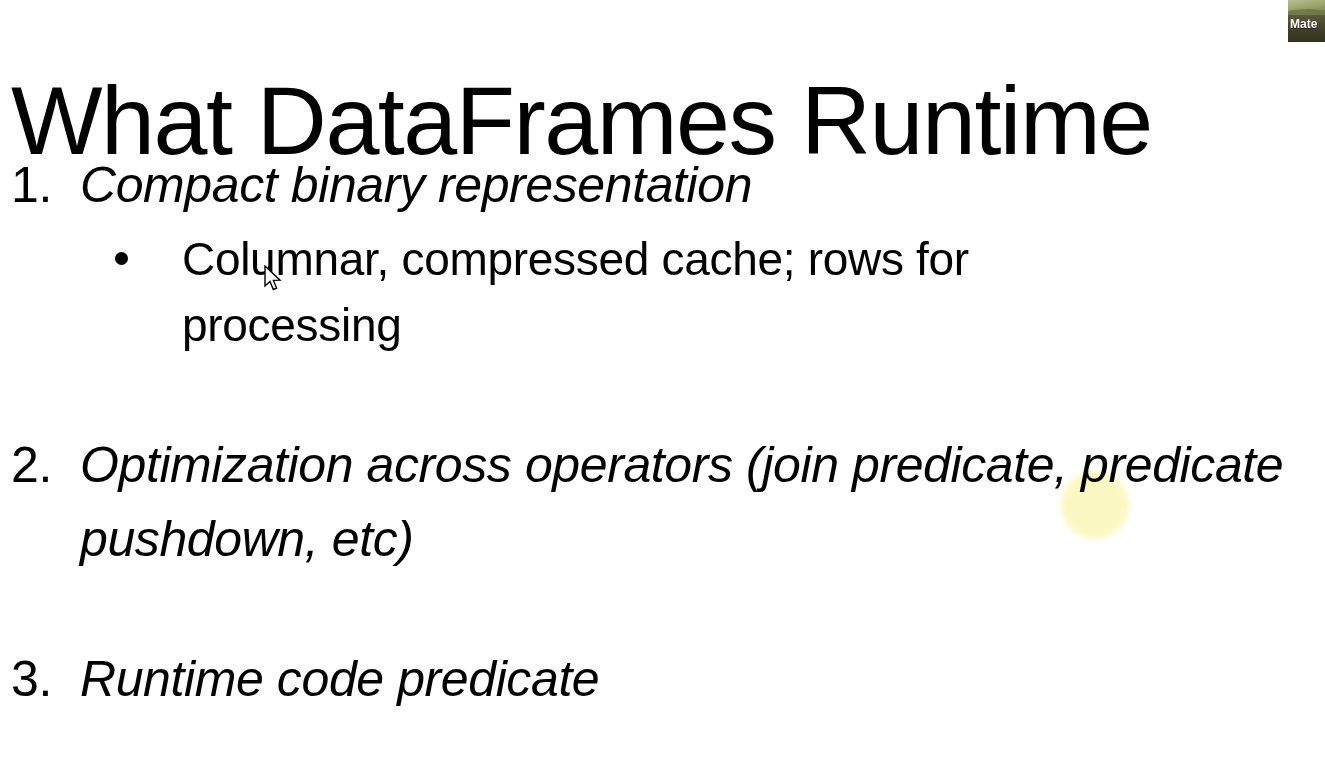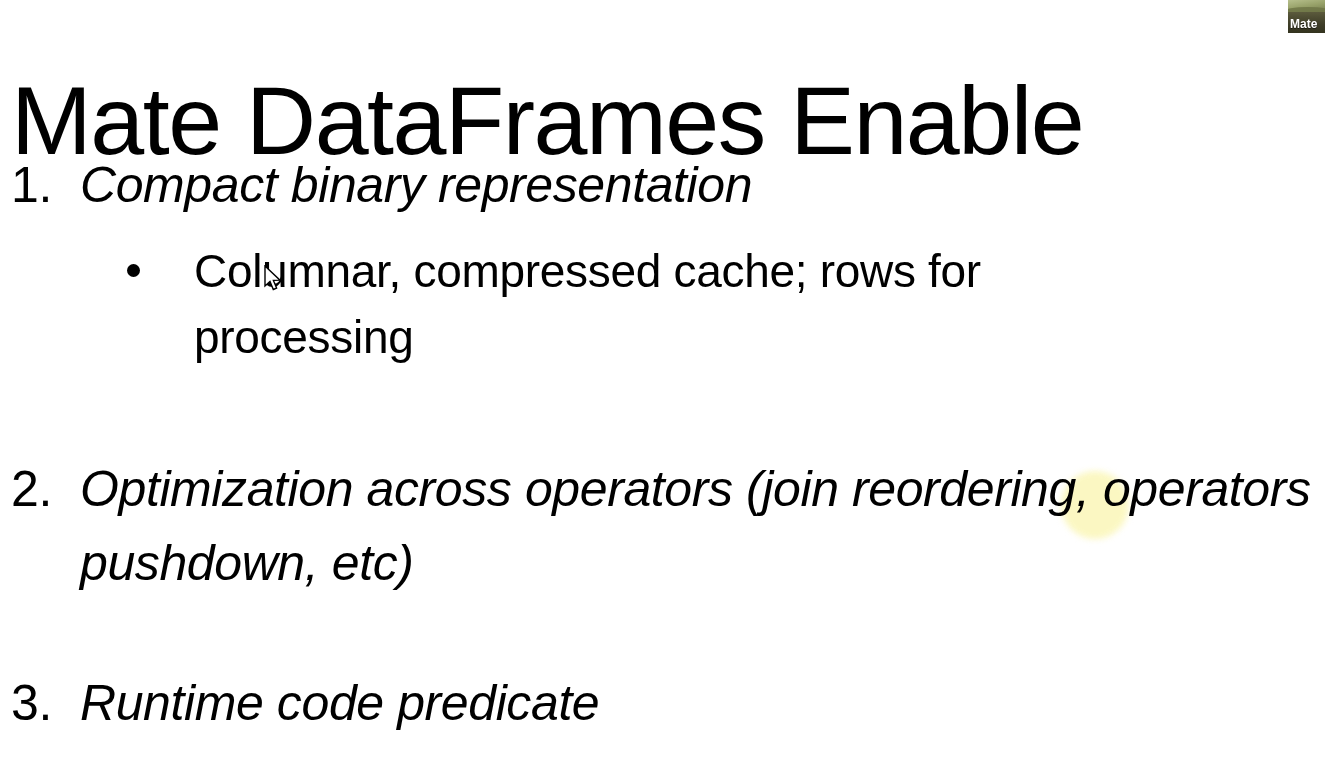--- a/index.html
+++ b/index.html
@@ -66,21 +66,21 @@
     font-weight: 300;
     color: #000000;
   }
   .item-text {
     display: block;
     font-style: italic;
   }
 
   
   .sub-list {
-    margin: 16px;
+    margin: 4px;
     padding: 0;
   }
   .sub-item {
     position: relative;
     padding-left: 178px;
     padding-right: 215px;
     font-size: 46px;
     line-height: 66px;
     font-weight: 300;
     letter-spacing: -0.3px;
@@ -121,21 +121,21 @@
     height: 28px;
     pointer-events: none;
   }
 
   
   #presenter-thumb {
     position: absolute;
     right: 0;
     top: 0;
     width: 37px;
-    height: 33px;
+    height: 42px;
     overflow: hidden;
     background: #4d4c34;
   }
   #presenter-thumb .thumb-sky {
     position: absolute;
     left: 0; top: 0;
     width: 100%;
     height: 42%;
     background: linear-gradient(170deg, #b7c08d 0%, #97a169 45%, #6d7447 100%);
   }
@@ -167,41 +167,41 @@
     line-height: 14px;
     text-shadow: 0 1px 1px rgba(0,0,0,.6);
     white-space: nowrap;
   }
 </style>
 </head>
 <body>
 
 <div id="slide">
 
-  <h1 id="slide-title">Mate DataFrames Enable</h1>
+  <h1 id="slide-title">What DataFrames Runtime</h1>
 
   <div id="body-list">
 
     <div class="list-item">
       <span class="marker">1.</span>
       <span class="item-text">Compact binary representation</span>
     </div>
 
     <div class="sub-list">
       <div class="sub-item">
         <span class="sub-bullet"></span>
         <span>Columnar, compressed cache; rows for processing</span>
       </div>
     </div>
 
     <div class="gap-md"></div>
 
     <div class="list-item">
       <span class="marker">2.</span>
-      <span class="item-text">Optimization across operators (join reordering, operators pushdown, etc)</span>
+      <span class="item-text">Optimization across operators (join predicate, predicate pushdown, etc)</span>
     </div>
 
     <div class="gap-md"></div>
 
     <div class="list-item">
       <span class="marker">3.</span>
       <span class="item-text">Runtime code predicate</span>
     </div>
 
   </div>

